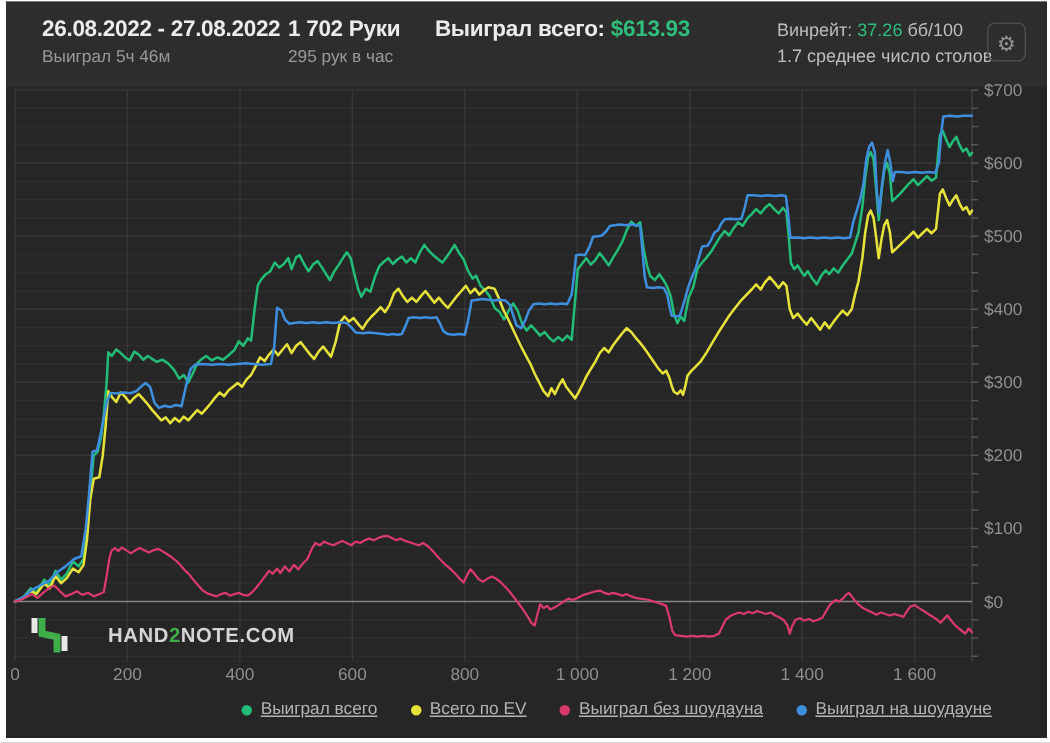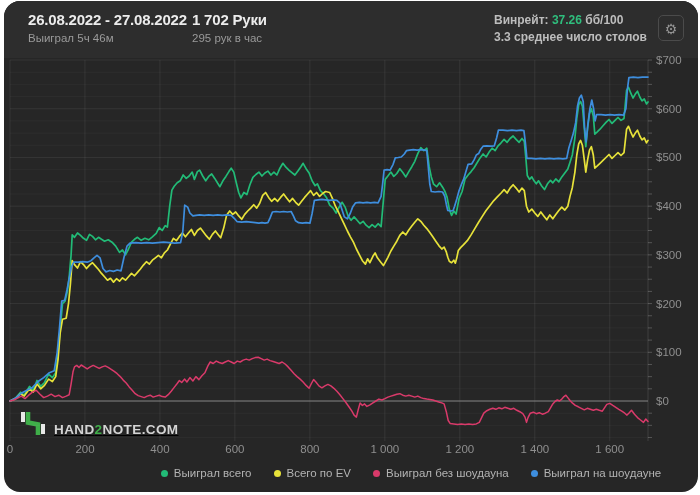--- a/index.html
+++ b/index.html
@@ -1,34 +1,34 @@
 <!DOCTYPE html>
 <html><head>
 <meta charset="utf-8">
 <style>
   html,body{margin:0;padding:0;background:#ffffff;}
   .stage{position:relative;width:700px;height:495px;background:#ffffff;overflow:hidden;
          font-family:"Liberation Sans",sans-serif;}
-  .card{position:absolute;left:4px;top:1px;right:2px;bottom:3px;background:#262626;border-radius:16px;overflow:hidden;}
+  .card{position:absolute;left:4px;top:1px;right:2px;bottom:3px;background:#262626;border-radius:0;overflow:hidden;}
   .hdr{position:absolute;left:0;top:0;width:100%;height:57px;background:#2d2d2d;}
   .col{position:absolute;top:10px;}
   .t1{font-size:15px;font-weight:bold;color:#ececec;letter-spacing:-0.2px;white-space:nowrap;}
   .t2{font-size:11.5px;color:#9a9a9a;margin-top:4px;white-space:nowrap;}
   .right{text-align:right;}
   .grn{color:#2fbe7d;}
   .wr{font-size:12px;color:#bdbdbd;white-space:nowrap;}
   .gear{position:absolute;left:654px;top:14px;width:26px;height:26px;border:1px solid #4b4b4b;
         border-radius:5px;color:#949494;font-size:14px;line-height:26px;text-align:center;
         background:transparent;padding:0;cursor:pointer;}
   svg.chart{position:absolute;left:0;top:0;pointer-events:none;}
   .legend{position:absolute;left:0;top:466px;width:100%;display:flex;justify-content:center;
           padding-left:120px;box-sizing:border-box;gap:22px;}
-  .litem{display:flex;align-items:center;gap:6px;font-size:11.5px;color:#b3b3b3;cursor:pointer;white-space:nowrap;}
+  .litem{display:flex;align-items:center;gap:6px;font-size:11.5px;color:#b3b3b3;cursor:pointer;white-space:nowrap;text-decoration:underline;}
   .ldot{width:7px;height:7px;border-radius:50%;flex:0 0 auto;}
-  .logo{position:absolute;left:16px;top:408px;display:flex;align-items:flex-end;gap:8px;text-decoration:underline;}
+  .logo{position:absolute;left:16px;top:408px;display:flex;align-items:center;gap:26px;}
   .logotext{font-size:13.5px;font-weight:bold;color:#d4d4d4;letter-spacing:0.4px;}
   .logotext .two{color:#3fae49;}
 </style>
 </head>
 <body>
 
 <div class="stage">
   <div class="card">
     <div class="hdr">
 
@@ -36,25 +36,26 @@
         <div class="t1">26.08.2022 - 27.08.2022</div>
         <div class="t2">Выиграл 5ч 46м</div>
       </div>
 
       <div class="col" style="left:188px;">
         <div class="t1">1 702 Руки</div>
         <div class="t2">295 рук в час</div>
       </div>
 
       <div class="col right" style="left:240px;width:216px;">
+        <div class="t1"><span>Выиграл всего:</span> <span class="grn">$613.93</span></div>
       </div>
 
-      <div class="col" style="left:490px;top:12px;font-weight:bold;">
+      <div class="col" style="left:514px;top:12px;">
         <div class="wr"><span>Винрейт:</span> <span class="grn">37.26</span> <span>бб/100</span></div>
-        <div class="wr" style="margin-top:3px;">3.3 среднее число столов</div>
+        <div class="wr" style="margin-top:3px;">1.7 среднее число столов</div>
       </div>
 
       <button class="gear"><span>⚙</span></button>
     </div>
 
     <div class="logo">
       <svg width="26" height="28" viewBox="0 0 26 28">
         <rect x="1" y="3" width="4" height="10" fill="#e8e8e8"></rect>
         <rect x="21" y="15" width="4" height="10" fill="#e8e8e8"></rect>
         <polyline points="8,3 8,13.5 18,15.5 18,26" fill="none" stroke="#3fae49" stroke-width="4.6"></polyline>

